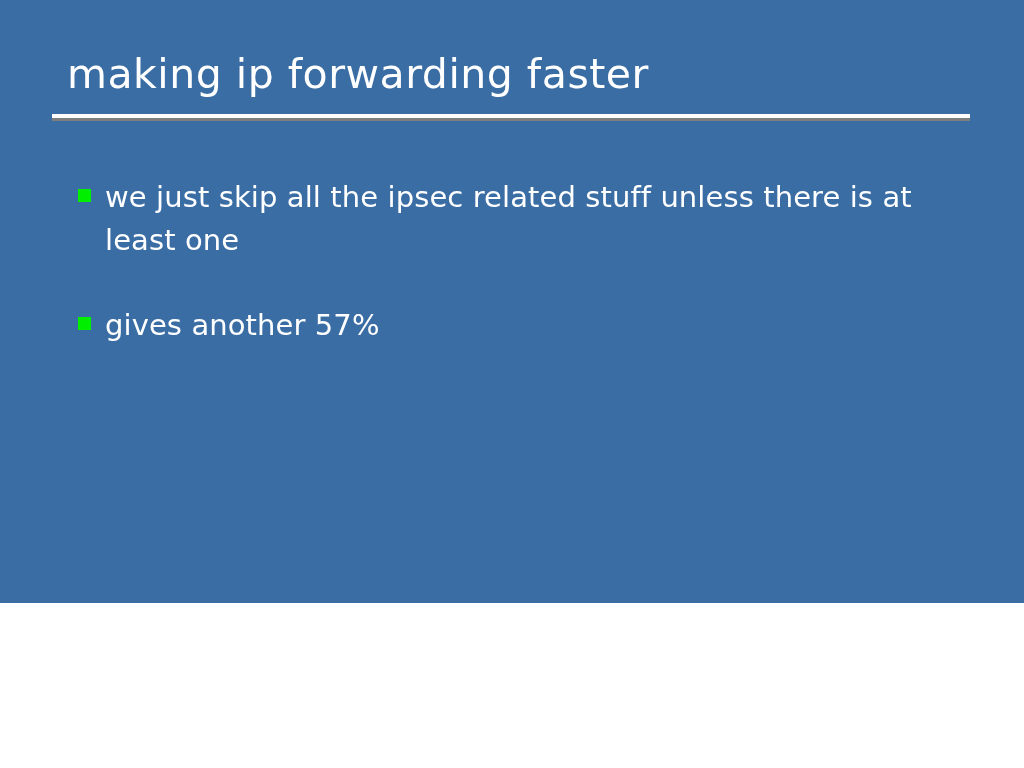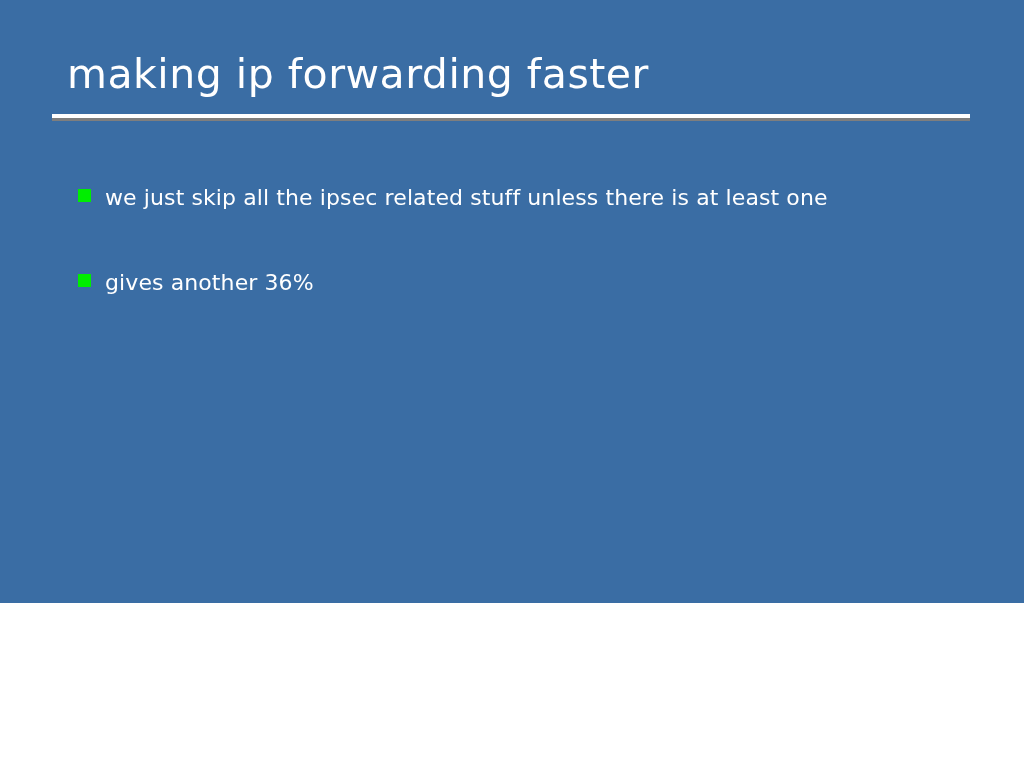--- a/index.html
+++ b/index.html
@@ -68,21 +68,21 @@
     list-style: none;
     margin: 0;
     padding: 0;
   }
 
   .bullet-item {
     position: relative;
     padding-left: 27px;
     margin: 0 0 42px 0;
     font-family: "DejaVu Sans", sans-serif;
-    font-size: 22px;
+    font-size: 29px;
     line-height: 43px;
     letter-spacing: 0.1px;
   }
 
   .bullet-marker {
     position: absolute;
     left: 0;
     top: 13px;
     width: 13px;
     height: 13px;
@@ -109,18 +109,18 @@
 
   <ul id="bullet-list">
 
     <li class="bullet-item" style="width: 830px;">
       <span class="bullet-marker" style="background: rgb(0, 238, 0);"></span>
       <span class="bullet-text" style="color: rgb(255, 255, 255);">we just skip all the ipsec related stuff unless there is at least one</span>
     </li>
 
     <li class="bullet-item">
       <span class="bullet-marker" style="background: rgb(0, 238, 0);"></span>
-      <span class="bullet-text" style="color: rgb(255, 255, 255);">gives another 36%</span>
+      <span class="bullet-text" style="color: rgb(255, 255, 255);">gives another 57%</span>
     </li>
 
   </ul>
 
 </div>
 
 </body></html>

